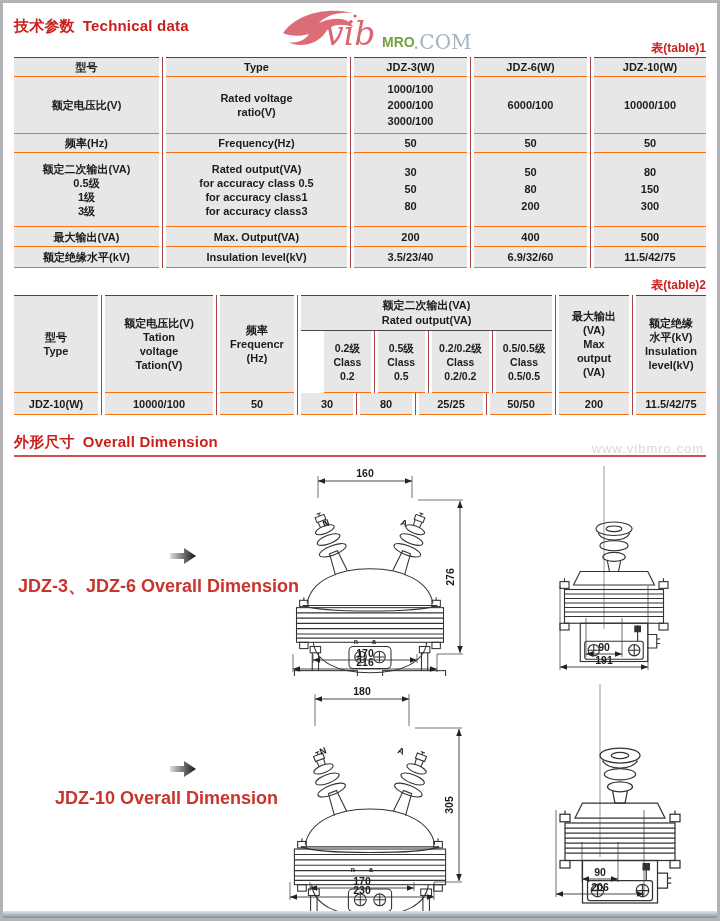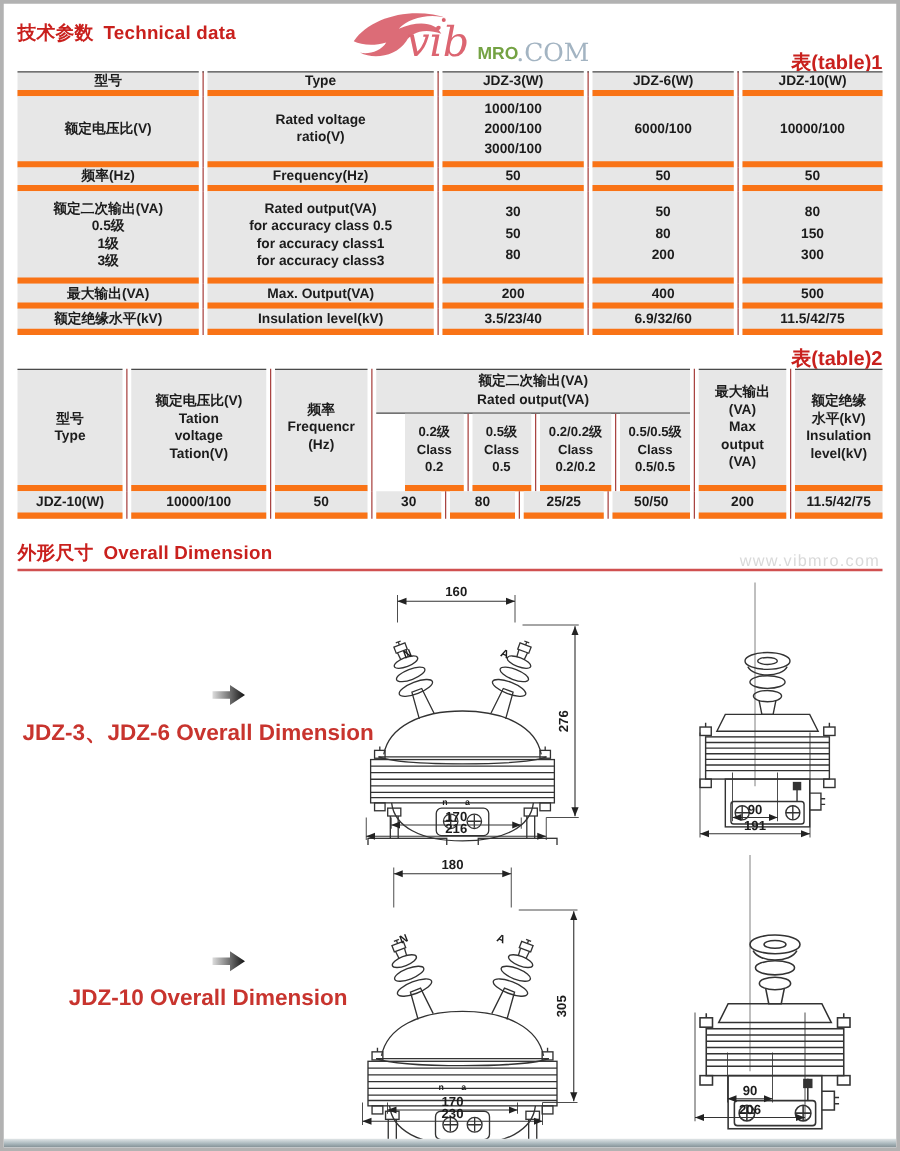--- a/index.html
+++ b/index.html
@@ -8,27 +8,27 @@
     background:#fff; border:3px solid #b2b2b2; overflow:hidden;
     font-family:"Liberation Sans", sans-serif;
     padding-left:35px;
   }
   .bottombar { position:absolute; left:0; right:0; bottom:0; height:7px;
     background:linear-gradient(180deg,#e2e6e8 0%,#aab8bd 55%,#828f94 100%); }
 
   .sec-title { position:absolute; left:11px; color:#c9201d; font-weight:bold; font-size:15px; letter-spacing:0.2px; }
   .sec-title .en { margin-left:8px; }
   .redline { position:absolute; left:11px; width:692px; height:2px; background:#d05050; }
-  .tag { position:absolute; right:11px; color:#c9201d; font-weight:bold; font-size:16px;text-align:right; }
+  .tag { position:absolute; right:11px; color:#c9201d; font-weight:bold; font-size:12px;text-align:right; }
   .watermark { position:absolute; right:13px; color:#d9d9d9; font-size:13px; letter-spacing:1px; }
 
   
   .t { position:absolute; left:11px; width:692px; }
   .t-row { display:flex; }
-  .c { background:#e7e7e7; border-bottom:5px solid #f97316; box-sizing:border-box;
+  .c { background:#e7e7e7; border-bottom:1px solid #f97316; box-sizing:border-box;
        display:flex; flex-direction:column; justify-content:center; align-items:center;
        text-align:center; font-weight:bold; color:#1c1c1c; font-size:11px; line-height:14px; }
   .c span { display:block; }
   .bt { border-top:1px solid #4a4a4a; }
   .vd { width:1px; background:#a94442; margin:0 3px; flex:none; }
   
   .w1{width:145px}.w2{width:181px}.w3{width:113px}.w4{width:113px}.w5{width:112px}
   .lh16{line-height:16px}.lh17{line-height:17px}
   
   .u1{width:84px}.u2{width:108px}.u3{width:74px}

